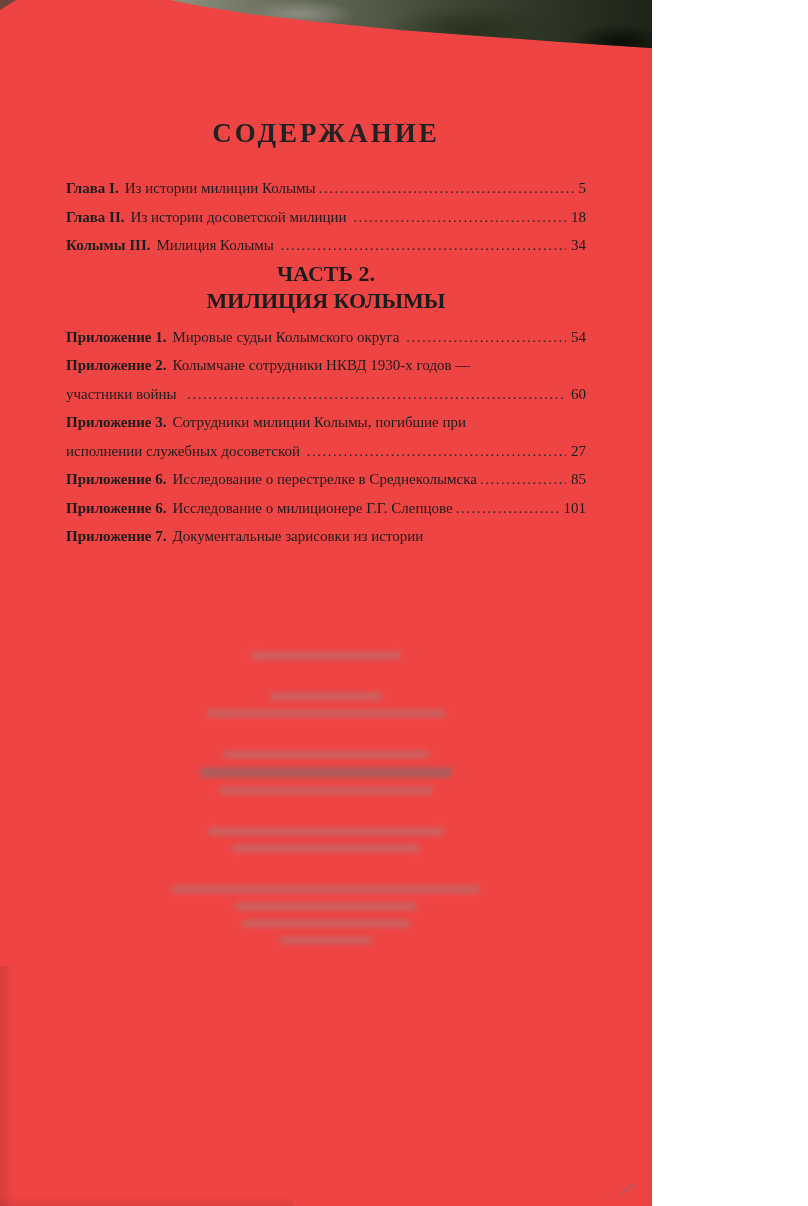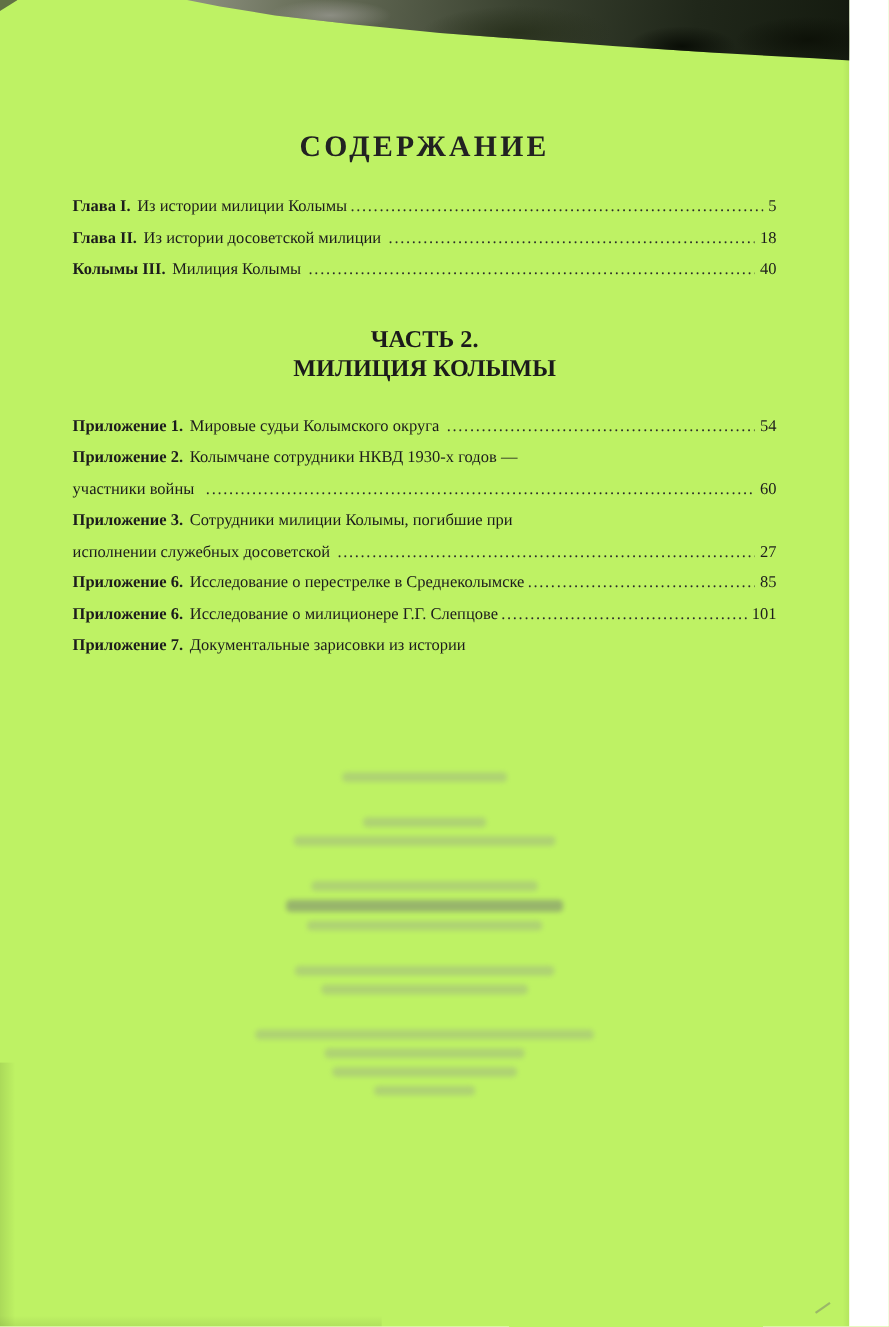--- a/index.html
+++ b/index.html
@@ -3,22 +3,22 @@
 <meta charset="utf-8">
 <style>
   html, body { margin: 0; padding: 0; }
   body {
     width: 808px; height: 1206px;
     background: #ffffff;
     font-family: "Liberation Serif", "DejaVu Serif", serif;
   }
   .page {
     position: relative;
-    width: 772px; height: 1206px;
-    background: #bef264;
+    width: 652px; height: 1206px;
+    background: #ef4444;
     overflow: hidden;
     color: #1c1c1c;
   }
 
   
   .photo-strip {
     position: absolute; top: 0; left: 0; width: 808px; height: 58px;
     background:
       radial-gradient(70px 26px at 620px 42px, rgba(8,12,5,0.95), rgba(8,12,5,0) 70%),
       radial-gradient(95px 30px at 735px 36px, rgba(12,16,7,0.9), rgba(12,16,7,0) 70%),
@@ -60,29 +60,28 @@
   .ttl { }
   .dots { flex: 1 1 auto; overflow: hidden; margin: 0 3px; }
   .dots::after {
     content: "..........................................................................................................................";
     letter-spacing: 1.5px;
     color: #2a2a2a;
   }
   .pg { margin-left: 2px; }
 
   .part-heading {
-    margin-top: 34px;
     text-align: center;
     font-weight: 700;
     font-size: 22px;
     line-height: 27.5px;
     color: #1b1b1b;
   }
 
-  .appendices { margin-top: 25px; }
+  .appendices { margin-top: 8px; }
 
   
   .bleed {
     margin-top: 96px;
     display: flex;
     flex-direction: column;
     align-items: center;
   }
   .bleed-line {
     height: 9px;
@@ -134,21 +133,21 @@
         <span class="pg">5</span>
       </div>
       <div class="toc-row">
         <span class="lbl">Глава II.</span><span class="ttl">Из истории досоветской милиции </span>
         <span class="dots"></span>
         <span class="pg">18</span>
       </div>
       <div class="toc-row">
         <span class="lbl">Колымы III.</span><span class="ttl">Милиция Колымы </span>
         <span class="dots"></span>
-        <span class="pg">40</span>
+        <span class="pg">34</span>
       </div>
     </div>
 
     <div class="part-heading">
       <div>ЧАСТЬ 2.</div>
       <div>МИЛИЦИЯ КОЛЫМЫ</div>
     </div>
 
     <div class="toc appendices">
 
@@ -171,21 +170,21 @@
         <span class="lbl">Приложение 3.</span><span class="ttl">Сотрудники милиции Колымы, погибшие при</span>
       </div>
       <div class="toc-row">
         <span class="ttl">исполнении служебных досоветской </span>
         <span class="dots"></span>
         <span class="pg">27</span>
       </div>
 
 
       <div class="toc-row">
-        <span class="lbl">Приложение 6.</span><span class="ttl">Исследование о перестрелке в Среднеколымске</span>
+        <span class="lbl">Приложение 6.</span><span class="ttl">Исследование о перестрелке в Среднеколымска</span>
         <span class="dots"></span>
         <span class="pg">85</span>
       </div>
 
       <div class="toc-row">
         <span class="lbl">Приложение 6.</span><span class="ttl">Исследование о милиционере Г.Г. Слепцове</span>
         <span class="dots"></span>
         <span class="pg">101</span>
       </div>
 

